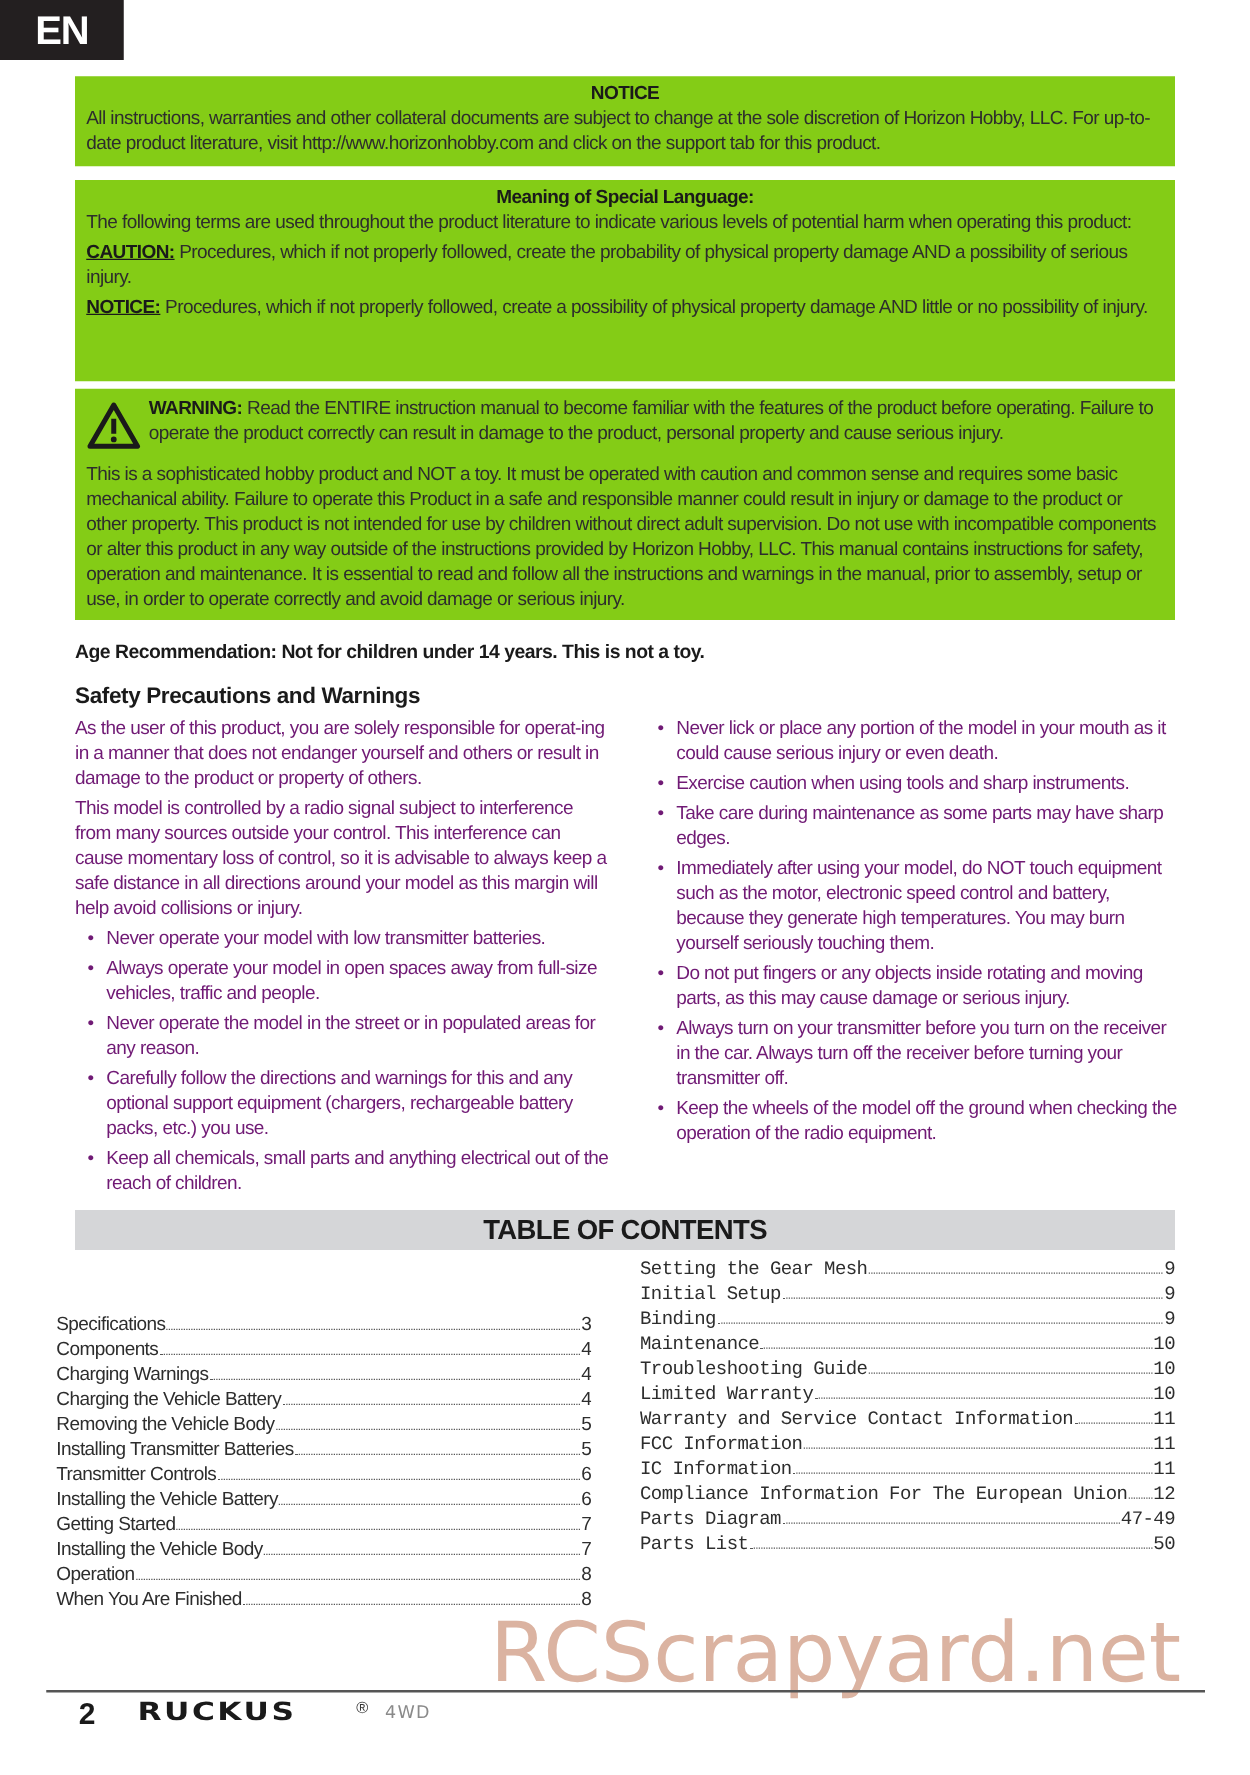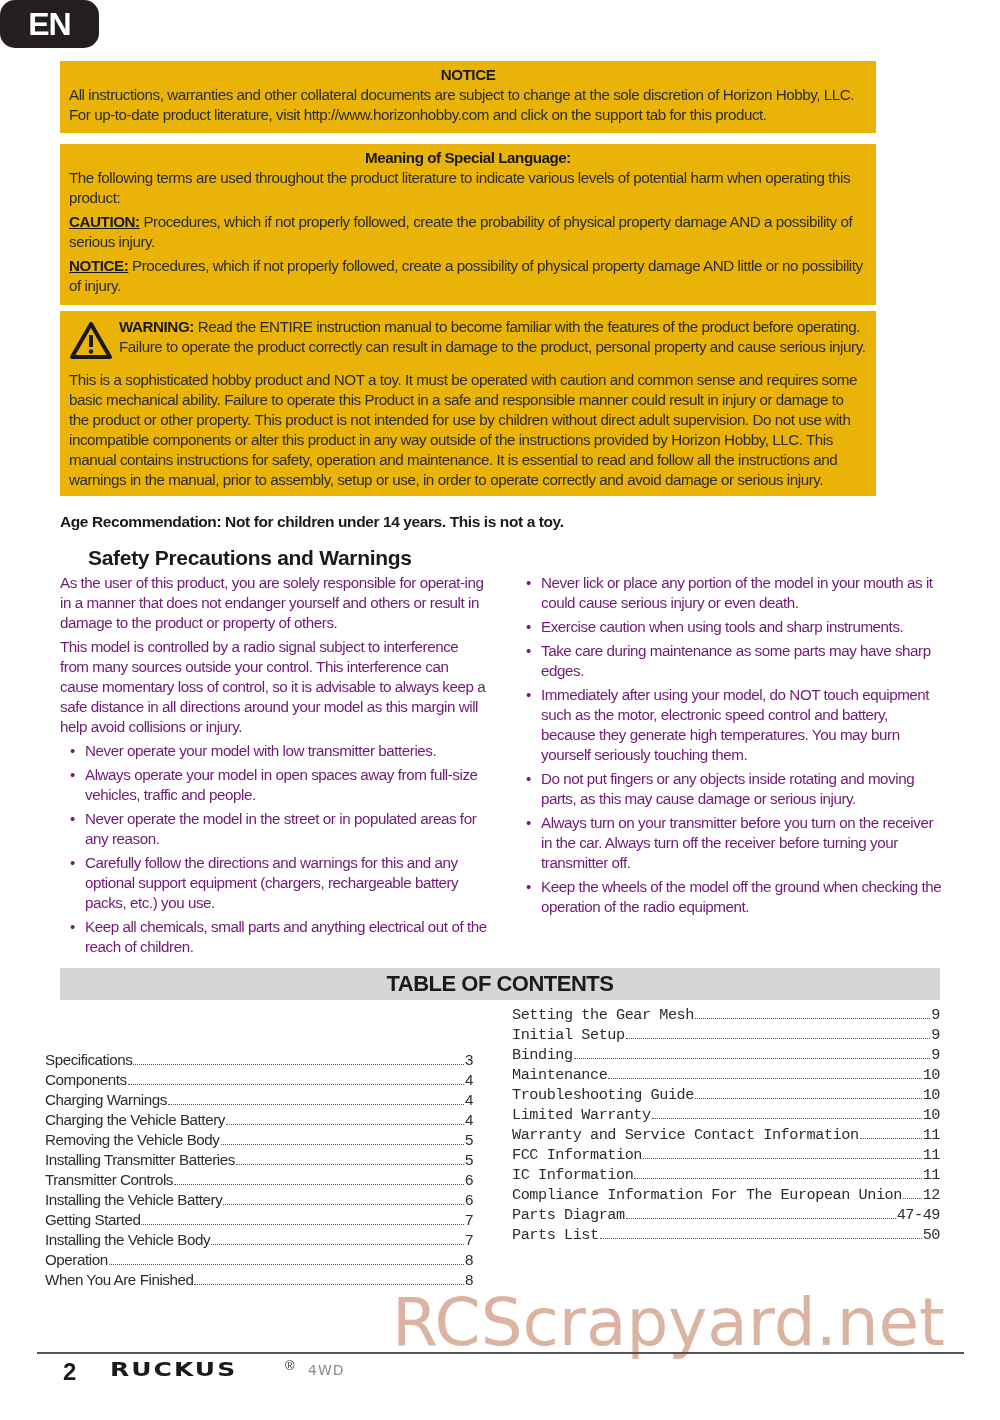--- a/index.html
+++ b/index.html
@@ -11,26 +11,25 @@
     overflow: hidden;
   }
 
   
   .lang-tab {
     position: absolute; left: 0; top: 0; width: 99px; height: 48px;
     background: #231f20; color: #fff;
     font-family: "Liberation Sans", sans-serif; font-weight: bold;
     font-size: 32px; line-height: 48px; text-align: center;
     letter-spacing: -1px;
-    border-radius: 15px;
   }
 
   .box {
-    position: absolute; left: 60px; width: 816px;
-    background: #eab308;
+    position: absolute; left: 60px; width: 880px;
+    background: #84cc16;
     padding: 0 9px;
     font-size: 15.2px; line-height: 20px;
     letter-spacing: -0.45px;
     color: #2d2d2d;
   }
   .box .title {
     text-align: center; font-weight: bold; color: #1a1a1a;
   }
   .notice-box { top: 61px; height: 72px; padding-top: 4px; }
   .lang-box { top: 144px; height: 161px; padding-top: 4px; }
@@ -44,23 +43,22 @@
   .warn-head-text b { color: #1a1a1a; }
   .warn-body { margin-top: 9px; }
 
   .age {
     position: absolute; left: 60px; top: 513px;
     font-size: 15.5px; font-weight: bold; color: #1a1a1a;
     letter-spacing: -0.4px;
   }
   .safety-title {
     position: absolute; left: 60px; top: 546px;
-    font-size: 21px; font-weight: bold; color: #1a1a1a;
+    font-size: 18px; font-weight: bold; color: #1a1a1a;
     letter-spacing: -0.3px;
-    margin-left: 28px;
   }
   .col {
     position: absolute;
     font-size: 15.2px; line-height: 20px; letter-spacing: -0.45px; color: #701a75;
   }
   .col-left { left: 60px; top: 573px; width: 430px; }
   .col-right { left: 516px; top: 573px; width: 428px; }
   .col p { margin-bottom: 4px; }
   .col ul { list-style: none; }
   .col li { position: relative; padding-left: 25px; margin-bottom: 4px; }

